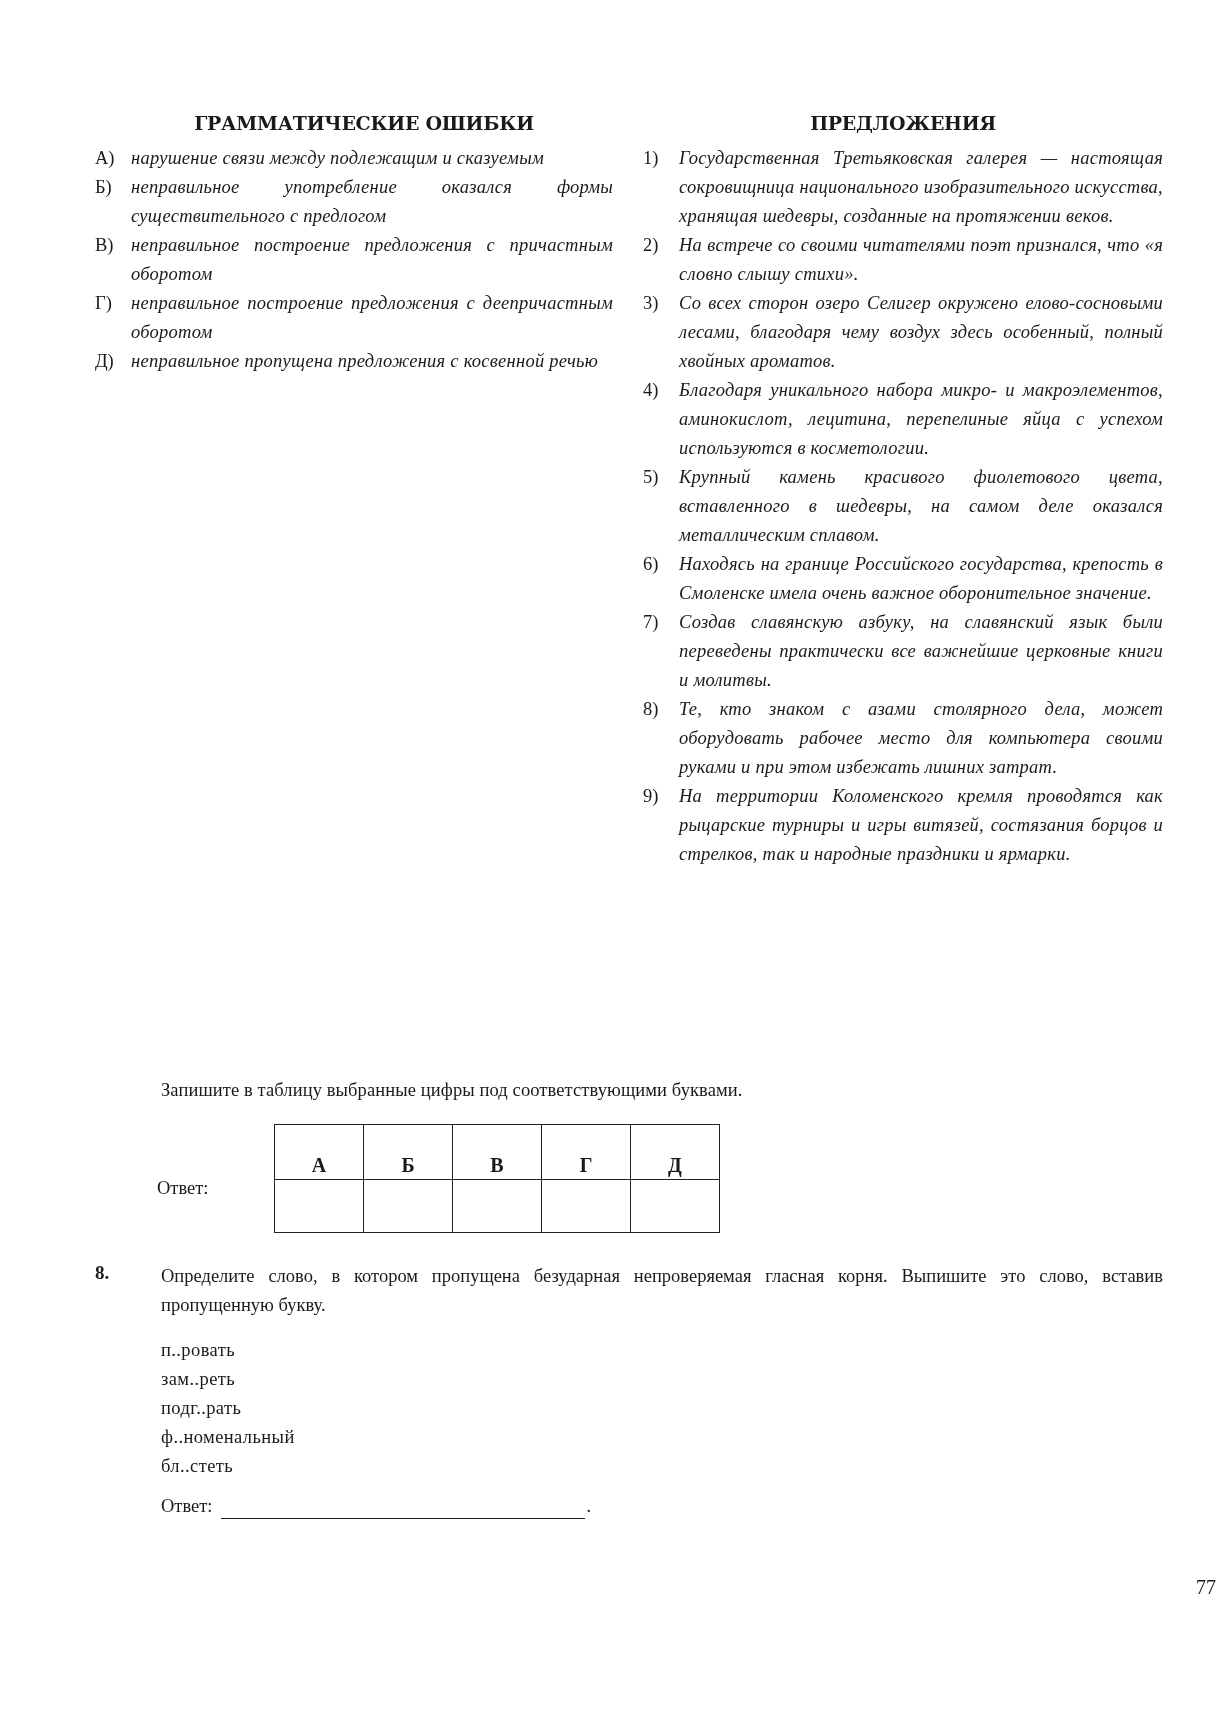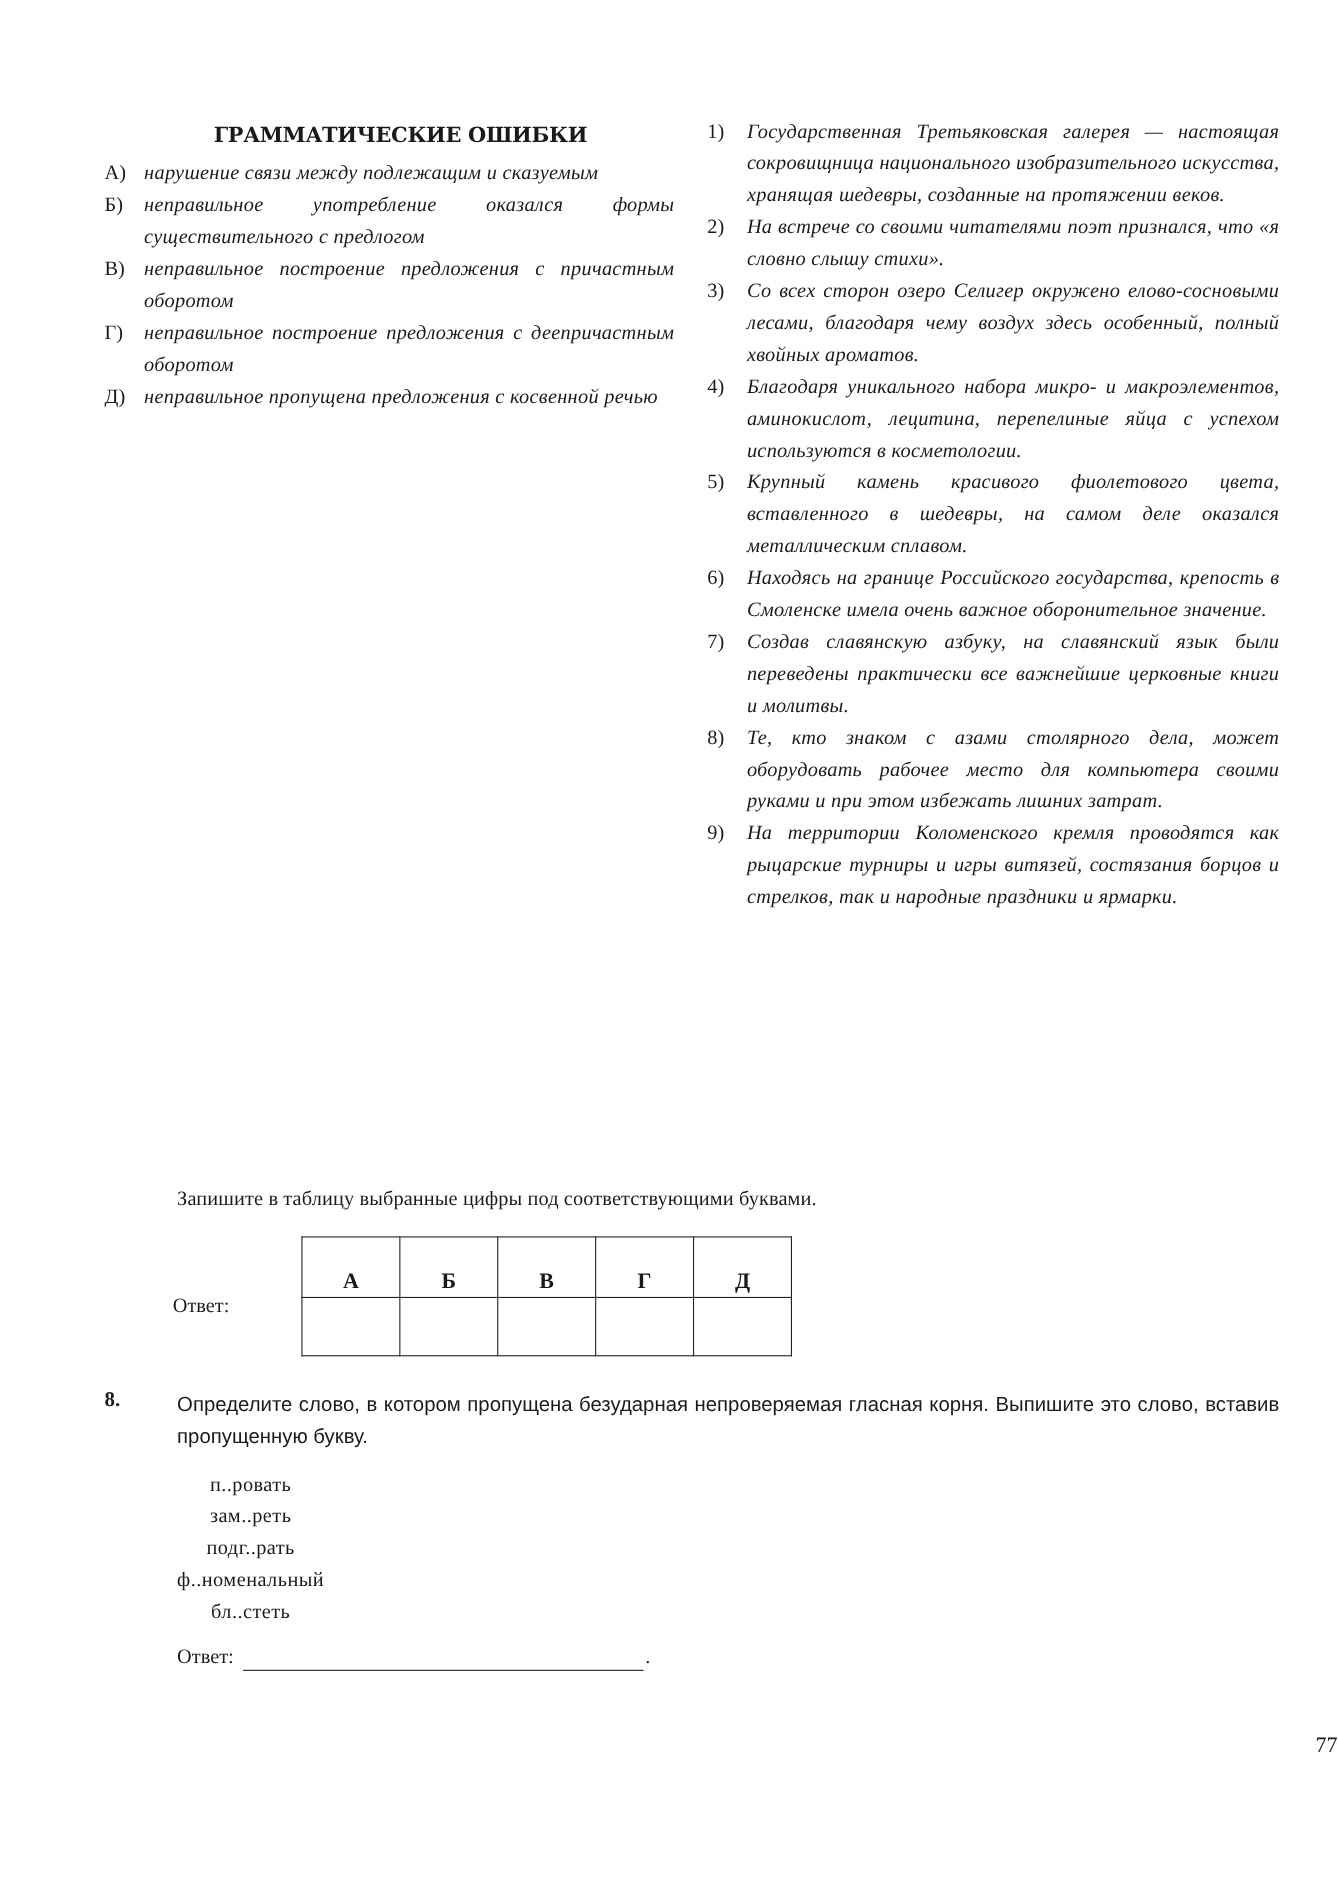--- a/index.html
+++ b/index.html
@@ -56,25 +56,25 @@
   table.answer-table tr.head td { padding-bottom: 2px; }
   table.answer-table tr.body td { vertical-align: middle; }
 
   .task8-num {
     position: absolute; left: 95px; top: 1262px; font-size: 19px; font-weight: bold;
     font-family: "Liberation Serif", serif;
   }
   .task8-text {
     position: absolute; left: 161px; top: 1262px; width: 1002px;
     font-size: 18.5px; line-height: 29px; text-align: justify;
-    font-family: Liberation Sans, sans-serif;
+    font-family: Liberation Serif, serif;
   }
 
   .word-list { position: absolute; left: 161px; top: 1336px; }
-  .word { font-size: 18.5px; line-height: 29px; font-family: "Liberation Serif", serif; letter-spacing: 0.4px; text-align: center; }
+  .word { font-size: 18.5px; line-height: 29px; font-family: "Liberation Serif", serif; letter-spacing: 0.4px; }
 
   .answer-line-wrap {
     position: absolute; left: 161px; top: 1494px; display: flex; align-items: baseline;
     font-size: 18.5px; font-family: "Liberation Serif", serif;
   }
   .answer-input {
     display: inline-block; width: 360px; height: 22px; margin-left: 8px;
     border: none; border-bottom: 1.5px solid #222; background: transparent;
     font-family: "Liberation Serif", serif; font-size: 18px; outline: none;
   }
@@ -108,20 +108,21 @@
       <span class="item-label">Г)</span>
       <span class="item-text">неправильное построение предложения с деепричастным оборотом</span>
     </div>
     <div class="item">
       <span class="item-label">Д)</span>
       <span class="item-text">неправильное пропущена предложения с косвенной речью</span>
     </div>
   </div>
 
   <div class="col-right">
+    <div class="col-heading">ПРЕДЛОЖЕНИЯ</div>
     <div class="item">
       <span class="item-label">1)</span>
       <span class="item-text">Государственная Третьяковская галерея — настоящая сокровищница национального изобразительного искусства, хранящая шедевры, созданные на протяжении веков.</span>
     </div>
     <div class="item">
       <span class="item-label">2)</span>
       <span class="item-text">На встрече со своими читателями поэт признался, что «я словно слышу стихи».</span>
     </div>
     <div class="item">
       <span class="item-label">3)</span>

